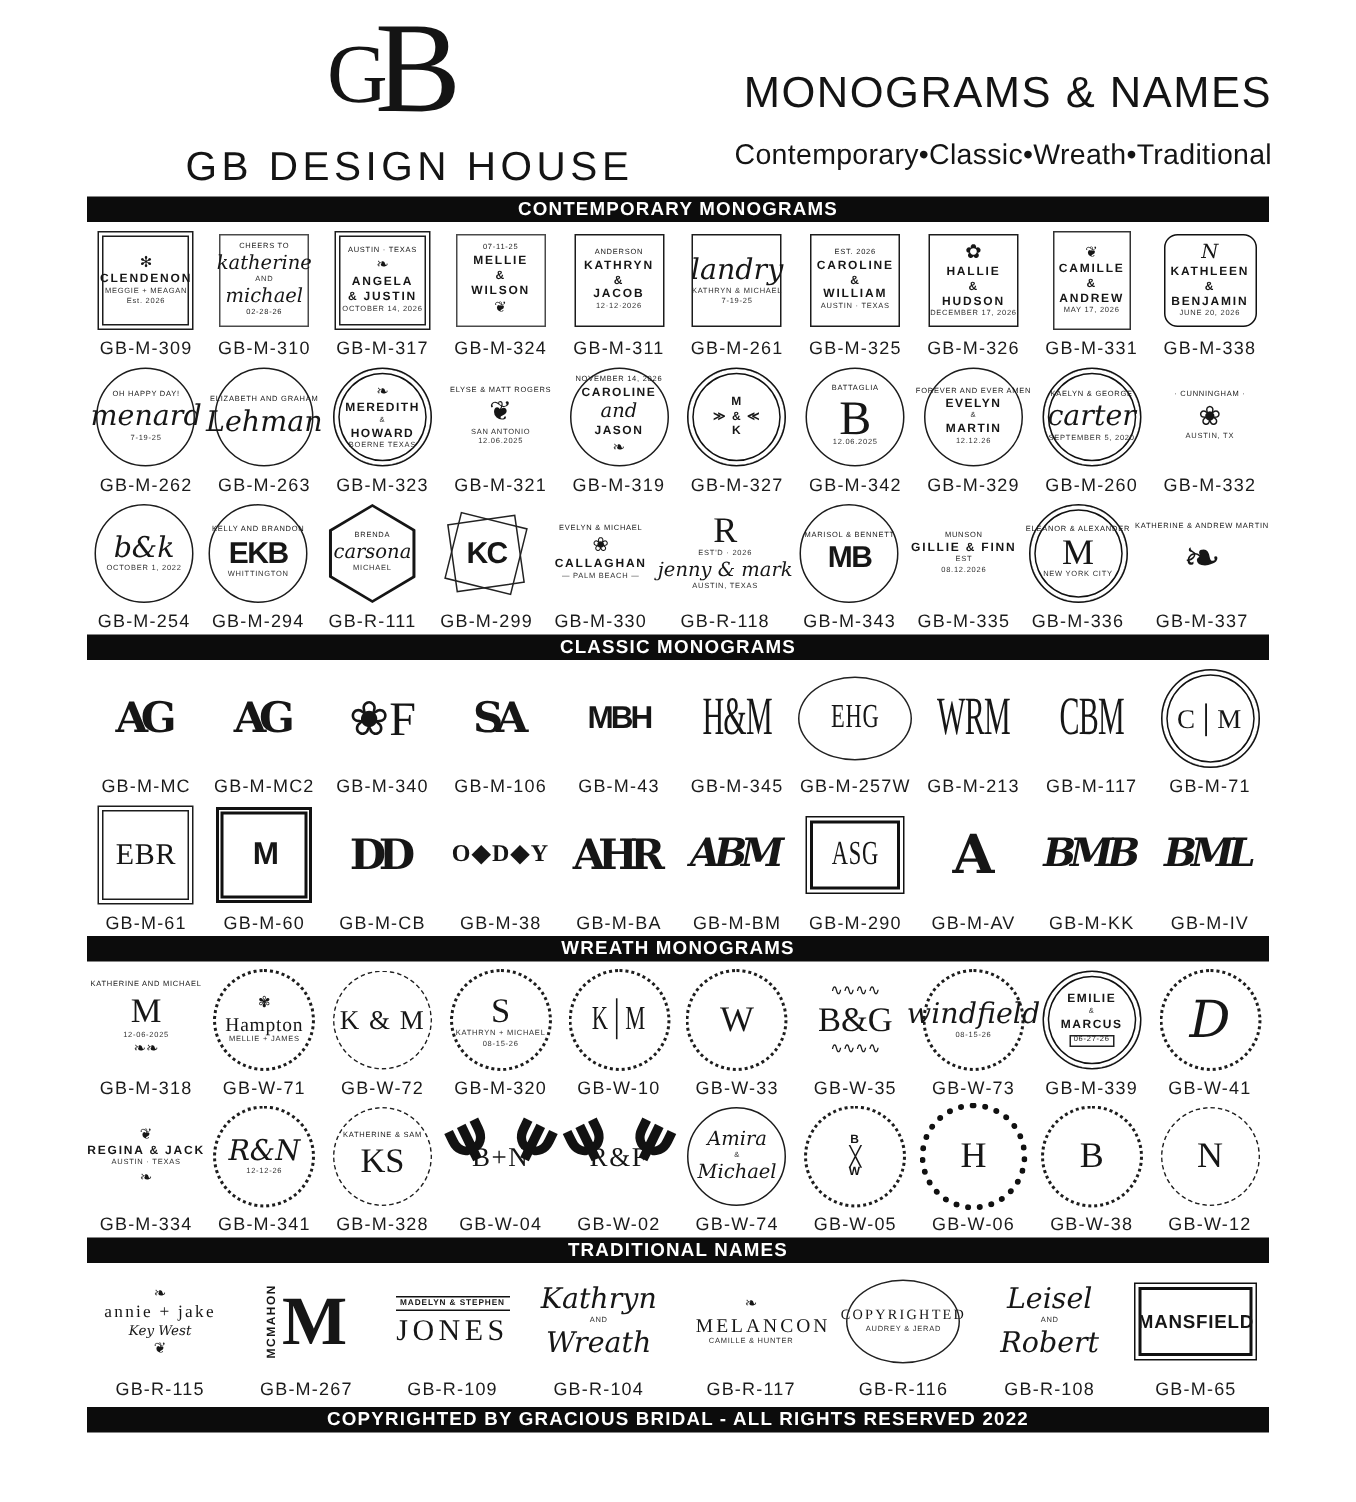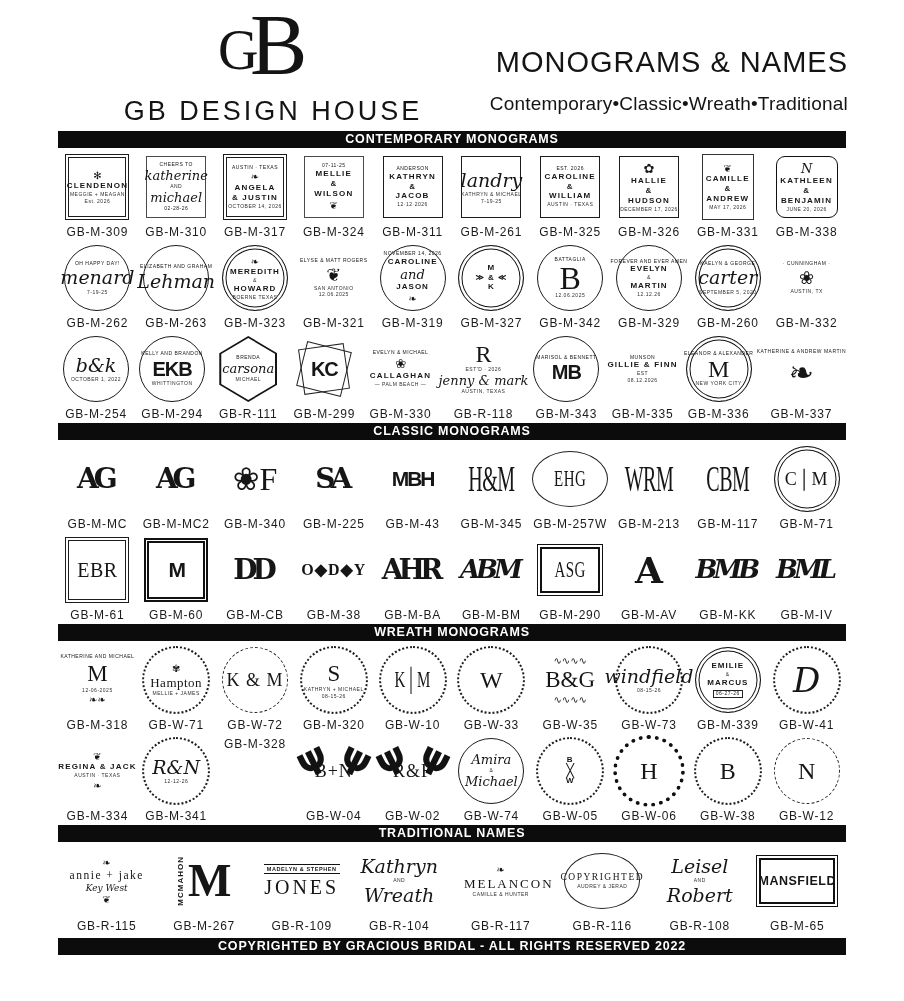--- a/index.html
+++ b/index.html
@@ -464,21 +464,21 @@
               </div>
             </div>
             <div class="code">GB-M-340</div>
           </div>
           <div class="cell">
             <div class="thumb">
               <div class="fr f-none">
                 <div class="ln s-orn">SA</div>
               </div>
             </div>
-            <div class="code">GB-M-225</div>
+            <div class="code">GB-M-106</div>
           </div>
           <div class="cell">
             <div class="thumb">
               <div class="fr f-none">
                 <div class="ln s-mono2">MBH</div>
               </div>
             </div>
             <div class="code">GB-M-43</div>
           </div>
           <div class="cell">
@@ -717,20 +717,26 @@
           <div class="cell">
             <div class="thumb">
               <div class="fr f-dotted">
                 <div class="ln s-script2">R&amp;N</div>
                 <div class="ln s-sub">12-12-26</div>
               </div>
             </div>
             <div class="code">GB-M-341</div>
           </div>
           <div class="cell">
+            <div class="thumb">
+              <div class="fr f-dashed">
+                <div class="ln s-top">KATHERINE &amp; SAM</div>
+                <div class="ln s-letbig">KS</div>
+              </div>
+            </div>
             <div class="code">GB-M-328</div>
           </div>
           <div class="cell">
             <div class="thumb">
               <div class="fr f-antlers">
                 <div class="ln s-let">B+N</div>
               </div>
             </div>
             <div class="code">GB-W-04</div>
           </div>

